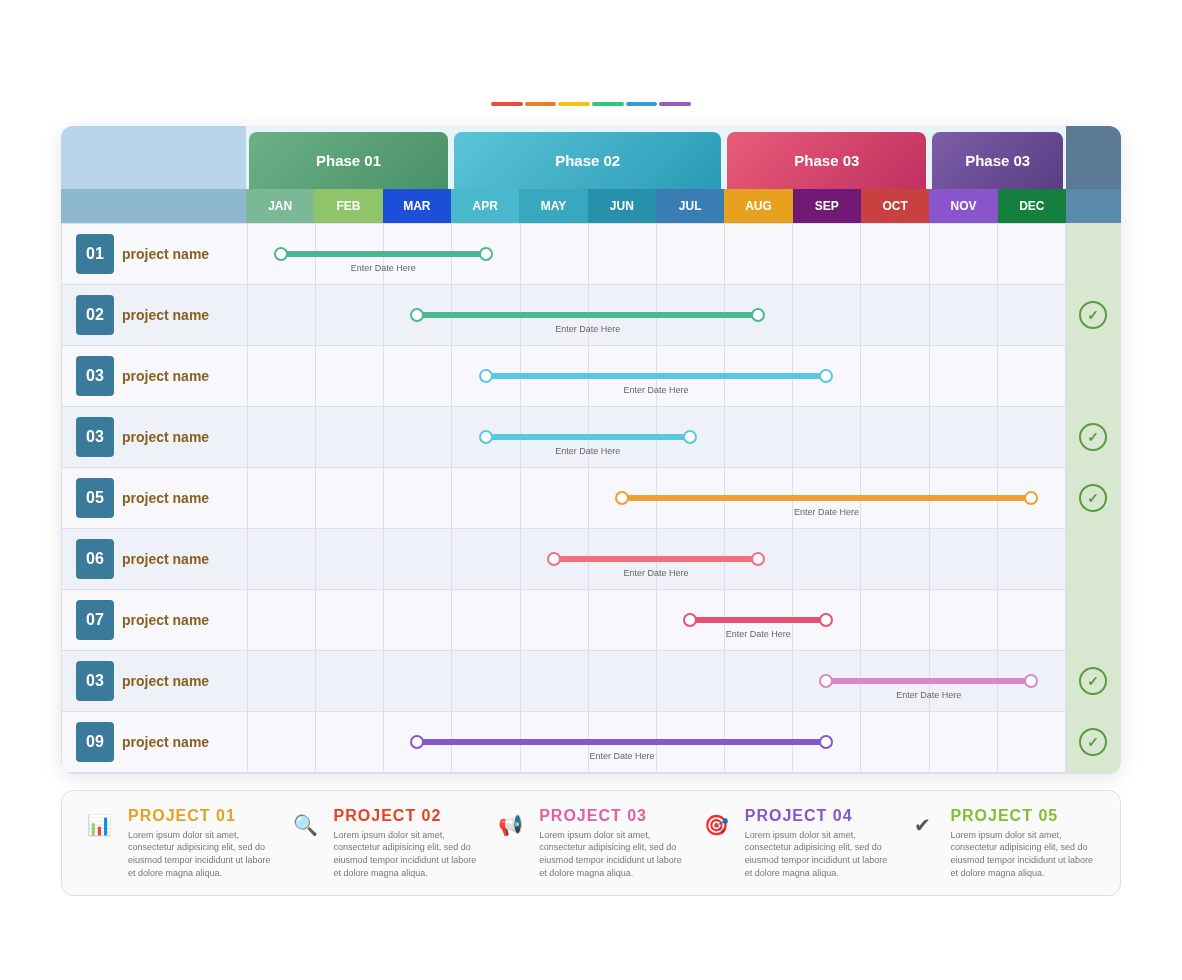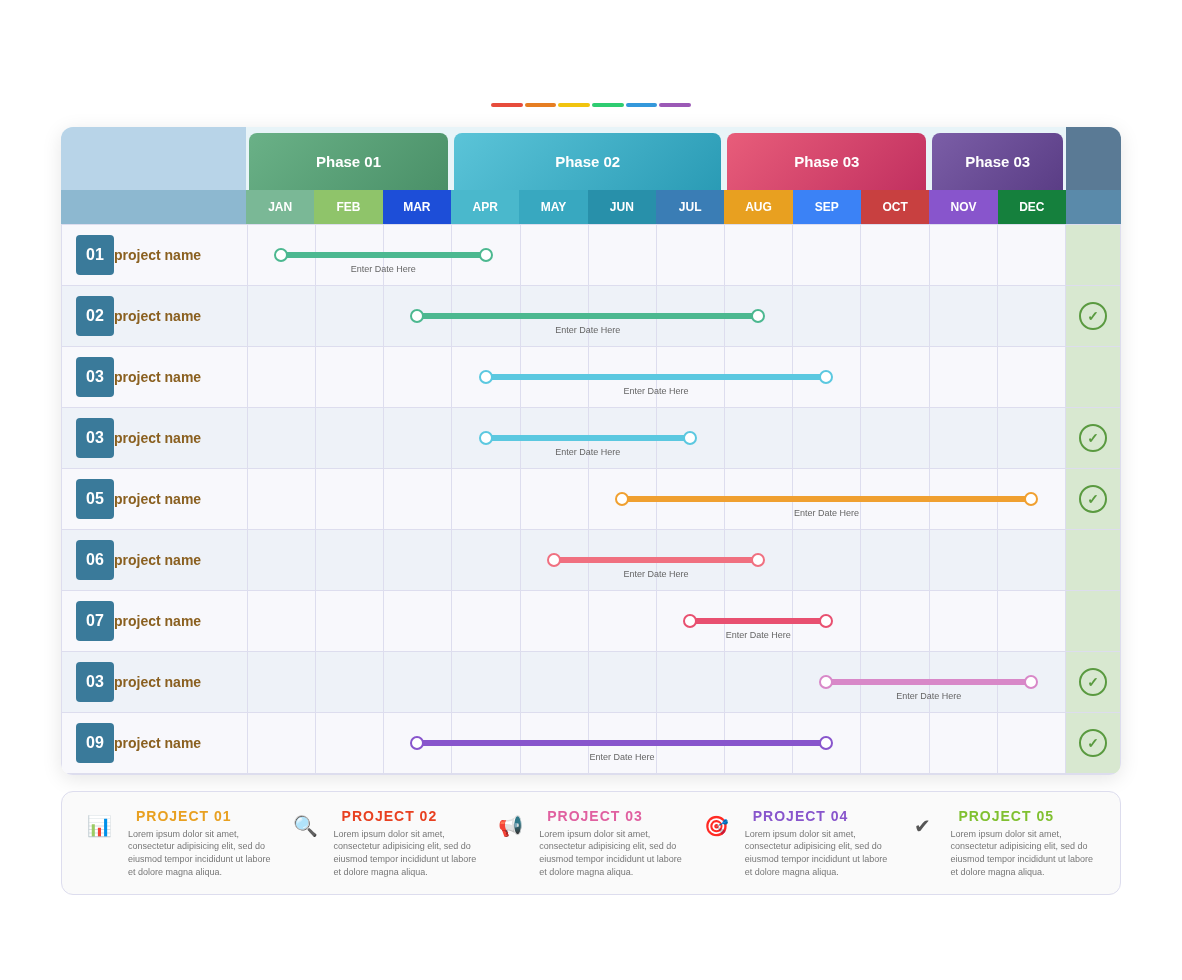--- a/index.html
+++ b/index.html
@@ -118,21 +118,21 @@
       color: #fff;
     }
     .m-jan { background: #7ab896; }
     .m-feb { background: #8fc46a; }
     .m-mar { background: #1d4ed8; text-align: right; }
     .m-apr { background: #4ab8cc; }
     .m-may { background: #38a8c0; }
     .m-jun { background: #2890aa; }
     .m-jul { background: #3a7db5; }
     .m-aug { background: #e8a020; }
-    .m-sep { background: #3b82f6; }
+    .m-sep { background: #701a75; }
     .m-oct { background: #c84040; }
     .m-nov { background: #8855cc; }
     .m-dec { background: #15803d; }
     .status-header {
       background: #5a8aaa;
       writing-mode: vertical-rl;
       text-orientation: mixed;
       display: flex;
       align-items: center;
       justify-content: center;
@@ -165,20 +165,21 @@
       font-size: 16px;
       color: #fff;
       background: #3a7a9a;
       border-radius: 4px;
       margin: 6px 0 6px 6px;
       min-height: 40px;
     }
     .row-label-cell {
       display: flex;
       align-items: center;
+      gap: 8px;
       padding: 4px 8px;
     }
     .row-project-name {
       font-size: 14px;
       font-weight: 600;
       color: #8a6020;
     }
     .grid-cell {
       border-left: 1px solid #dde;
       position: relative;
@@ -224,26 +225,25 @@
       height: 36px;
       flex-shrink: 0;
       display: flex;
       align-items: center;
       justify-content: center;
       font-size: 20px;
       color: #555;
     }
     .legend-content { flex: 1; }
     .legend-title {
-      font-size: 14px;
+      font-size: 16px;
       font-weight: 800;
       text-transform: uppercase;
       letter-spacing: 1px;
       margin-bottom: 4px;
-      margin-left: 8px;
     }
     .legend-text {
       font-size: 9px;
       color: #777;
       line-height: 1.4;
     }
   </style>
 </head>
 <body>
 

